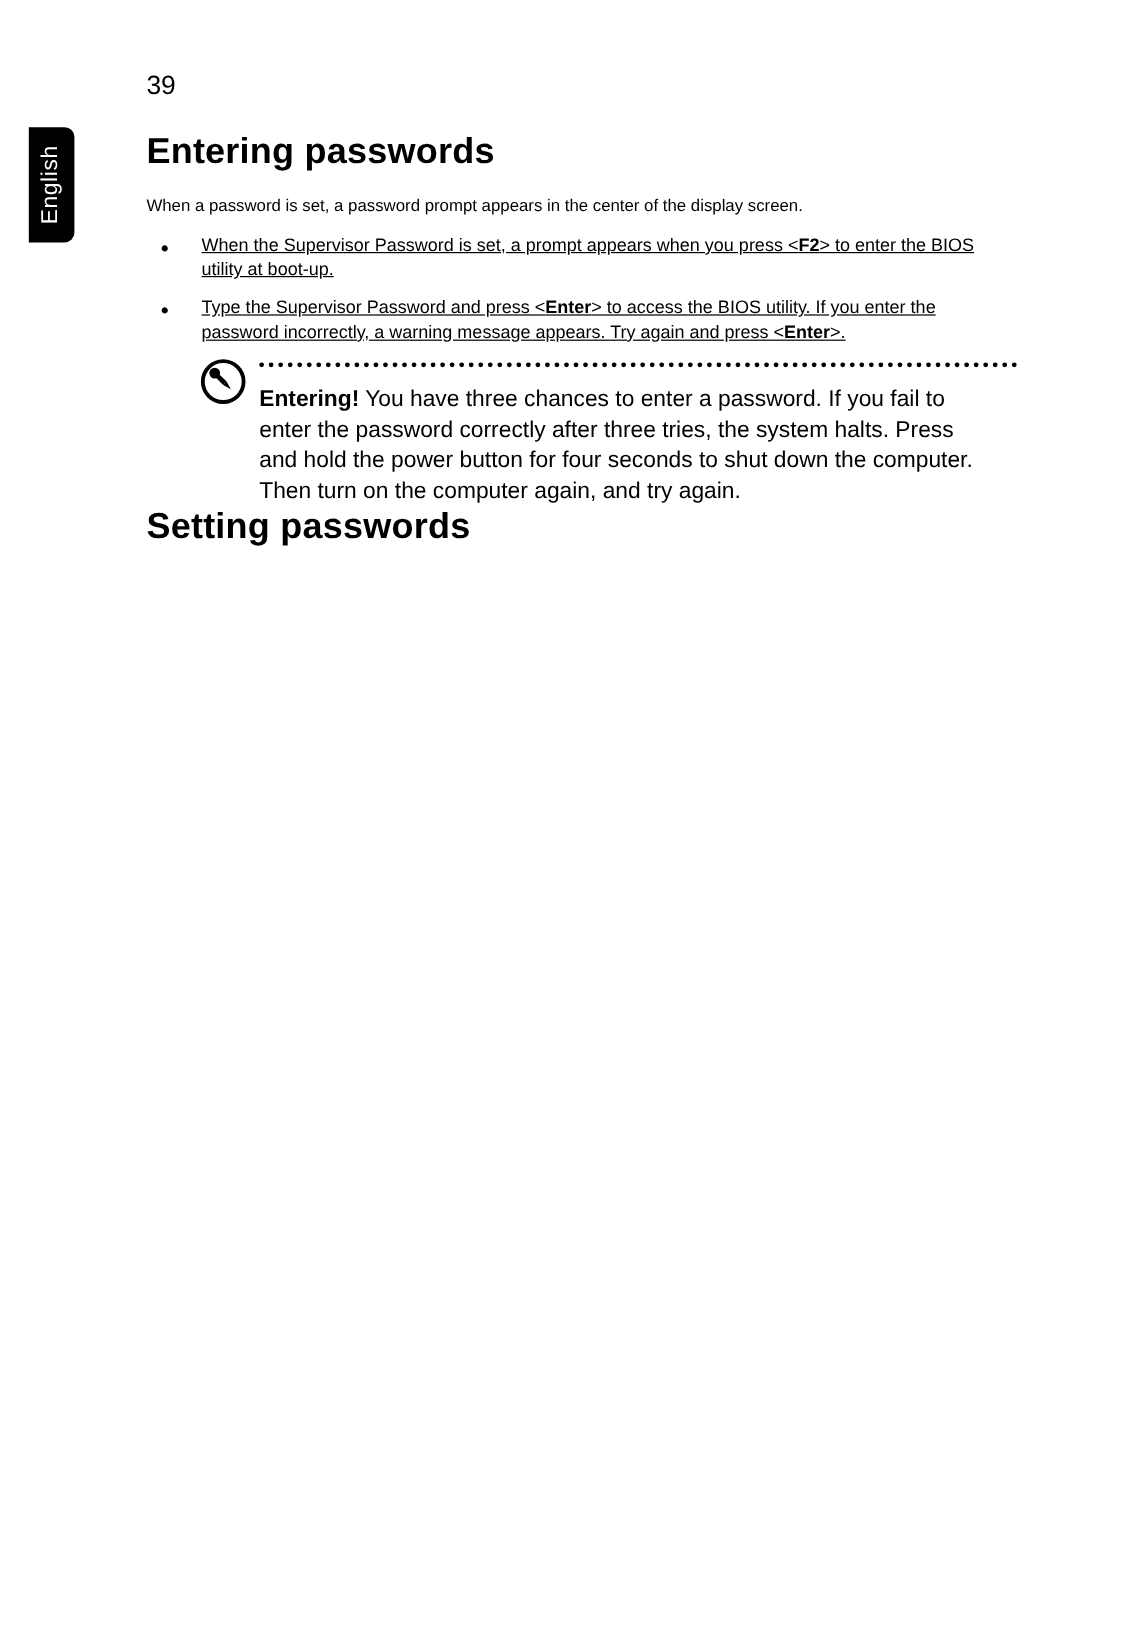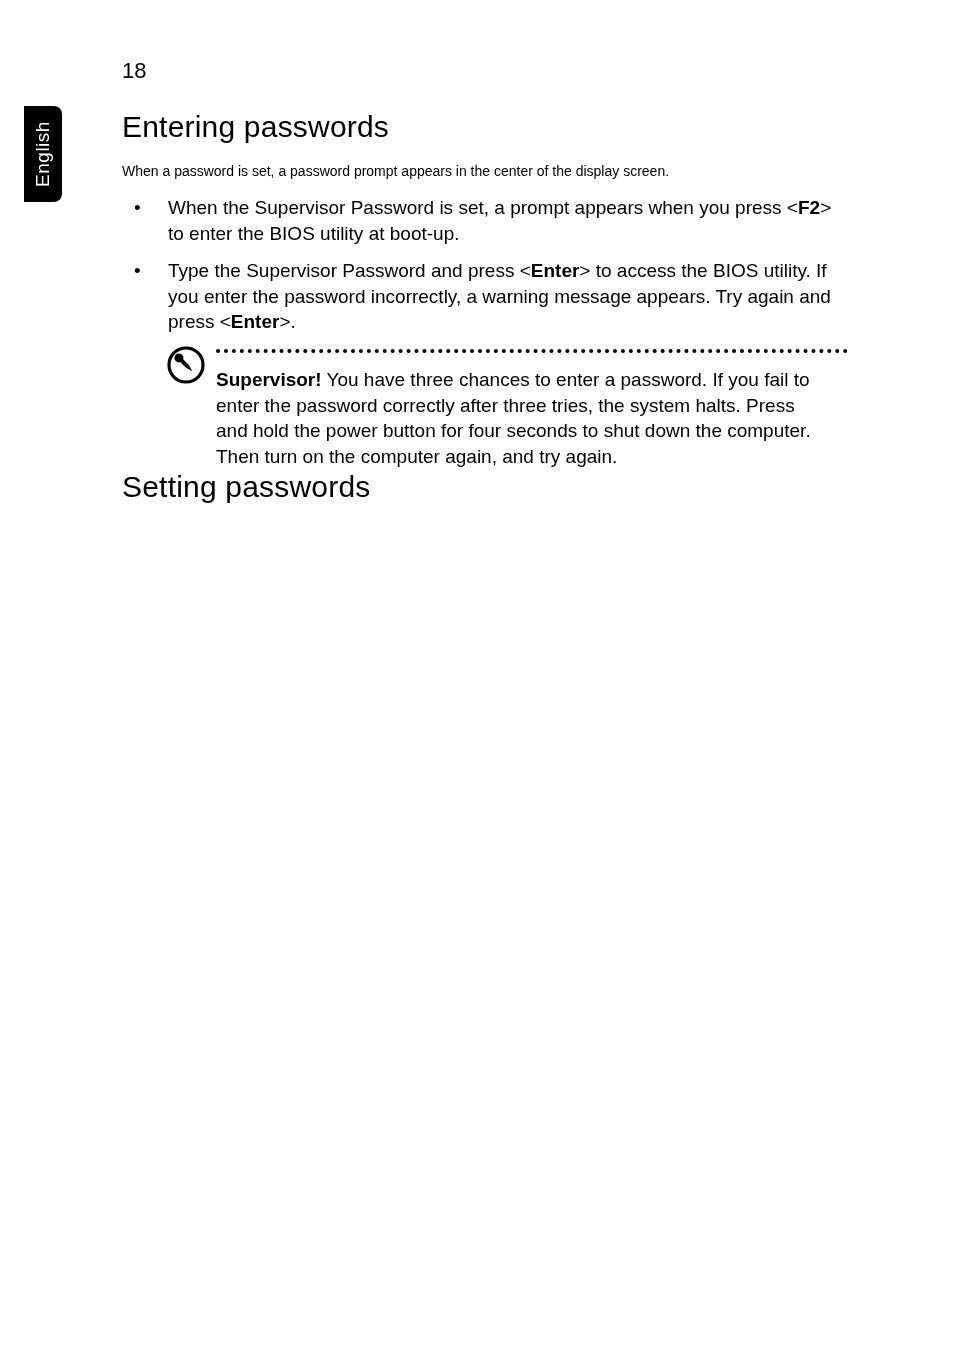--- a/index.html
+++ b/index.html
@@ -26,40 +26,41 @@
     font-size: 22px;
     font-weight: 400;
   }
   .content {
     position: absolute;
     left: 122px; top: 110px;
     width: 726px;
   }
   h2.section {
     font-size: 30px;
-    font-weight: 400;
+    font-weight: 700;
     margin-bottom: 18px;
     letter-spacing: 0.2px;
   }
   p.intro {
     font-size: 14px;
     line-height: 1.35;
     margin-bottom: 14px;
   }
   ul.bullets {
     list-style: none;
     margin-left: 0;
     margin-bottom: 10px;
   }
   ul.bullets li {
     position: relative;
     padding-left: 46px;
-    font-size: 19px;
+    font-size: 15px;
     line-height: 1.35;
     margin-bottom: 12px;
+    text-decoration: underline;
   }
   ul.bullets li::before {
     content: "•";
     position: absolute;
     left: 12px;
     top: 0;
     font-size: 19px;
   }
   .bold { font-weight: 700; }
   .note-block {
@@ -91,21 +92,21 @@
 </style>
 </head>
 <body>
 
 <div class="page">
 
   <div class="side-tab">
     <span>English</span>
   </div>
 
-  <div class="page-number">18</div>
+  <div class="page-number">39</div>
 
   <div class="content">
 
     <h2 class="section">Entering passwords</h2>
 
     <p class="intro">When a password is set, a password prompt appears in the center of the display screen.</p>
 
     <ul class="bullets">
       <li>
         <span>When the Supervisor Password is set, a prompt appears when you press &lt;</span><span class="bold">F2</span><span>&gt; to enter the BIOS utility at boot-up.</span>
@@ -119,21 +120,21 @@
       <svg class="note-icon" viewBox="0 0 40 40">
         <circle cx="20" cy="20" r="17" fill="none" stroke="#000" stroke-width="3.2"></circle>
         <g transform="translate(20,20) rotate(-45)">
           <rect x="-2" y="-10" width="4" height="12" fill="#000"></rect>
           <circle cx="0" cy="-10" r="4.5" fill="#000"></circle>
           <polygon points="-2,2 2,2 0,9" fill="#000"></polygon>
         </g>
       </svg>
       <hr class="note-dashes">
       <p class="note-text">
-        <span class="bold">Supervisor!</span><span> You have three chances to enter a password. If you fail to enter the password correctly after three tries, the system halts. Press and hold the power button for four seconds to shut down the computer. Then turn on the computer again, and try again.</span>
+        <span class="bold">Entering!</span><span> You have three chances to enter a password. If you fail to enter the password correctly after three tries, the system halts. Press and hold the power button for four seconds to shut down the computer. Then turn on the computer again, and try again.</span>
       </p>
     </div>
 
     <h2 class="section second">Setting passwords</h2>
 
 
   </div>
 </div>
 
 </body></html>

